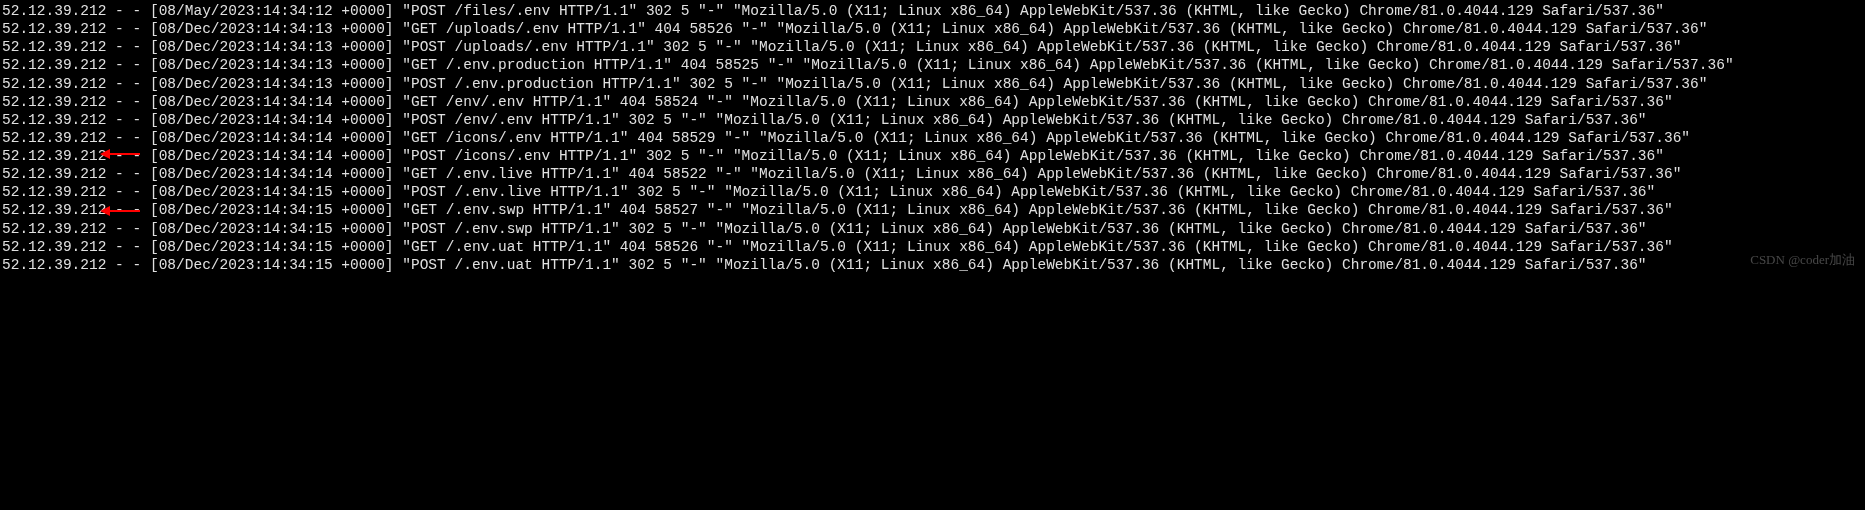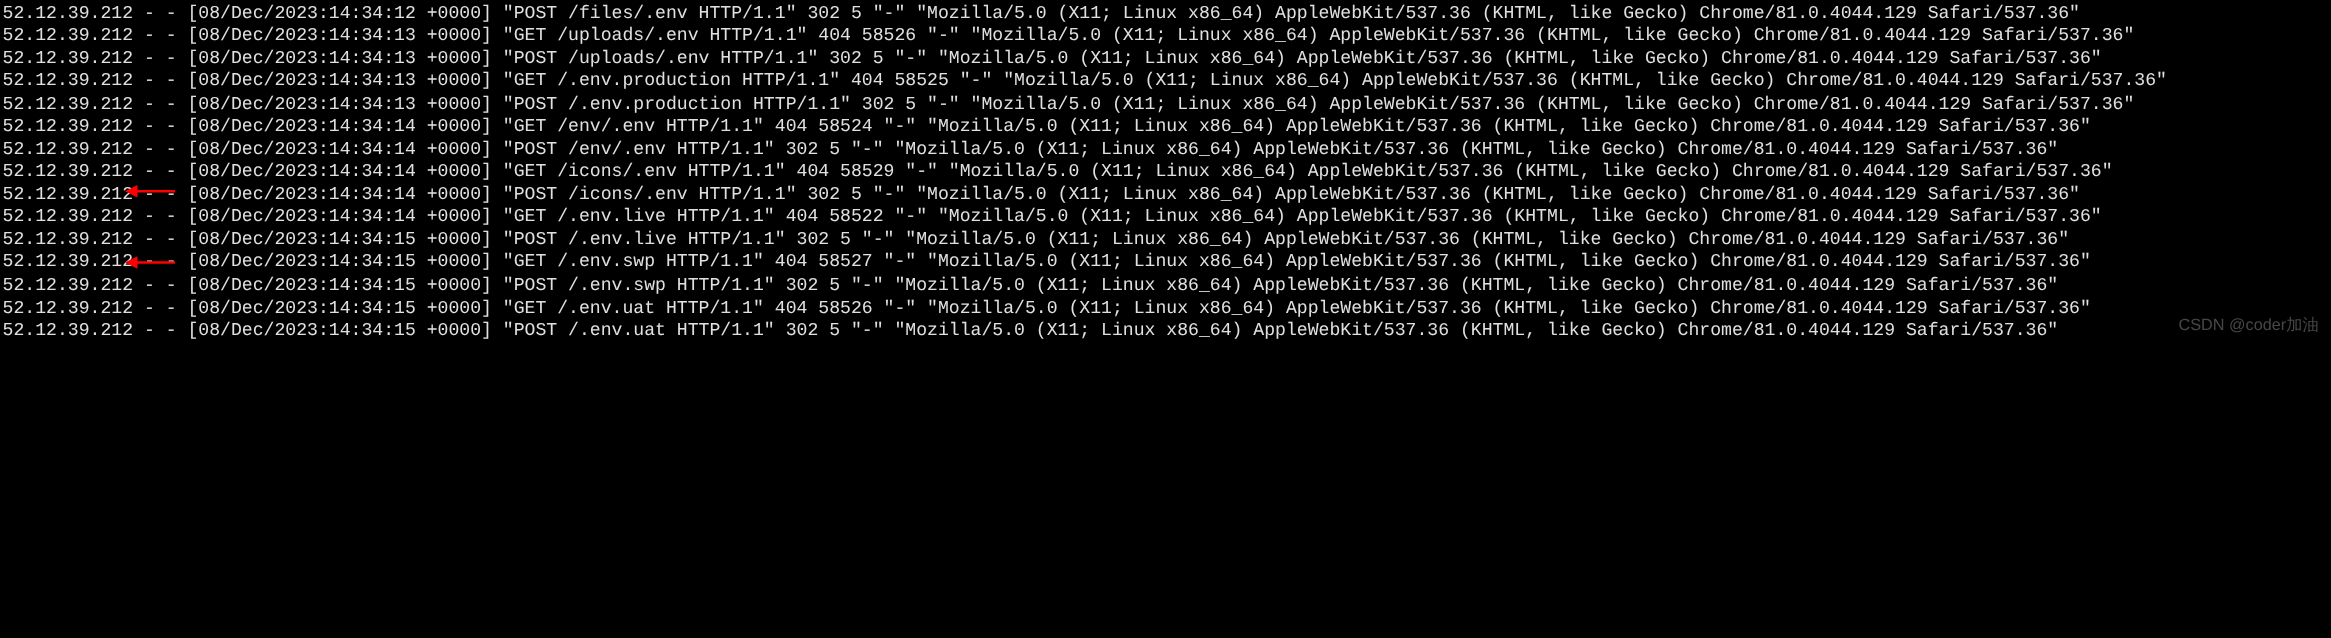--- a/index.html
+++ b/index.html
@@ -41,28 +41,28 @@
     }
     .arrow-2 {
       top: 204px;
     }
     .watermark {
       position: absolute;
       right: 10px;
       bottom: 8px;
       color: rgba(200,200,200,0.35);
       font-size: 13px;
-      font-family: Liberation Sans, sans-serif;
+      font-family: Liberation Serif, serif;
       pointer-events: none;
     }
   </style>
 </head>
 <body>
 
-<div class="log-container"><span class="log-entry">52.12.39.212 - - [08/Dec/2023:14:34:12 +0000] "POST /files/.env HTTP/1.1" 302 5 "-" "Mozilla/5.0 (X11; Linux x86_64) AppleWebKit/537.36 (KHTML, like Gecko) Chrome/81.0.4044.129 Safari/537.36"</span>
+<div class="log-container"><span class="log-entry">52.12.39.212 - - [08/May/2023:14:34:12 +0000] "POST /files/.env HTTP/1.1" 302 5 "-" "Mozilla/5.0 (X11; Linux x86_64) AppleWebKit/537.36 (KHTML, like Gecko) Chrome/81.0.4044.129 Safari/537.36"</span>
 <span class="log-entry">52.12.39.212 - - [08/Dec/2023:14:34:13 +0000] "GET /uploads/.env HTTP/1.1" 404 58526 "-" "Mozilla/5.0 (X11; Linux x86_64) AppleWebKit/537.36 (KHTML, like Gecko) Chrome/81.0.4044.129 Safari/537.36"</span>
 <span class="log-entry">52.12.39.212 - - [08/Dec/2023:14:34:13 +0000] "POST /uploads/.env HTTP/1.1" 302 5 "-" "Mozilla/5.0 (X11; Linux x86_64) AppleWebKit/537.36 (KHTML, like Gecko) Chrome/81.0.4044.129 Safari/537.36"</span>
 <span class="log-entry">52.12.39.212 - - [08/Dec/2023:14:34:13 +0000] "GET /.env.production HTTP/1.1" 404 58525 "-" "Mozilla/5.0 (X11; Linux x86_64) AppleWebKit/537.36 (KHTML, like Gecko) Chrome/81.0.4044.129 Safari/537.36"</span>
 <span class="log-entry">52.12.39.212 - - [08/Dec/2023:14:34:13 +0000] "POST /.env.production HTTP/1.1" 302 5 "-" "Mozilla/5.0 (X11; Linux x86_64) AppleWebKit/537.36 (KHTML, like Gecko) Chrome/81.0.4044.129 Safari/537.36"</span>
 <span class="log-entry">52.12.39.212 - - [08/Dec/2023:14:34:14 +0000] "GET /env/.env HTTP/1.1" 404 58524 "-" "Mozilla/5.0 (X11; Linux x86_64) AppleWebKit/537.36 (KHTML, like Gecko) Chrome/81.0.4044.129 Safari/537.36"</span>
 <span class="log-entry">52.12.39.212 - - [08/Dec/2023:14:34:14 +0000] "POST /env/.env HTTP/1.1" 302 5 "-" "Mozilla/5.0 (X11; Linux x86_64) AppleWebKit/537.36 (KHTML, like Gecko) Chrome/81.0.4044.129 Safari/537.36"</span>
 <span class="log-entry">52.12.39.212 - - [08/Dec/2023:14:34:14 +0000] "GET /icons/.env HTTP/1.1" 404 58529 "-" "Mozilla/5.0 (X11; Linux x86_64) AppleWebKit/537.36 (KHTML, like Gecko) Chrome/81.0.4044.129 Safari/537.36"</span>
 <span class="log-entry">52.12.39.212 - - [08/Dec/2023:14:34:14 +0000] "POST /icons/.env HTTP/1.1" 302 5 "-" "Mozilla/5.0 (X11; Linux x86_64) AppleWebKit/537.36 (KHTML, like Gecko) Chrome/81.0.4044.129 Safari/537.36"</span>
 <span class="log-entry">52.12.39.212 - - [08/Dec/2023:14:34:14 +0000] "GET /.env.live HTTP/1.1" 404 58522 "-" "Mozilla/5.0 (X11; Linux x86_64) AppleWebKit/537.36 (KHTML, like Gecko) Chrome/81.0.4044.129 Safari/537.36"</span>
 <span class="log-entry">52.12.39.212 - - [08/Dec/2023:14:34:15 +0000] "POST /.env.live HTTP/1.1" 302 5 "-" "Mozilla/5.0 (X11; Linux x86_64) AppleWebKit/537.36 (KHTML, like Gecko) Chrome/81.0.4044.129 Safari/537.36"</span>

